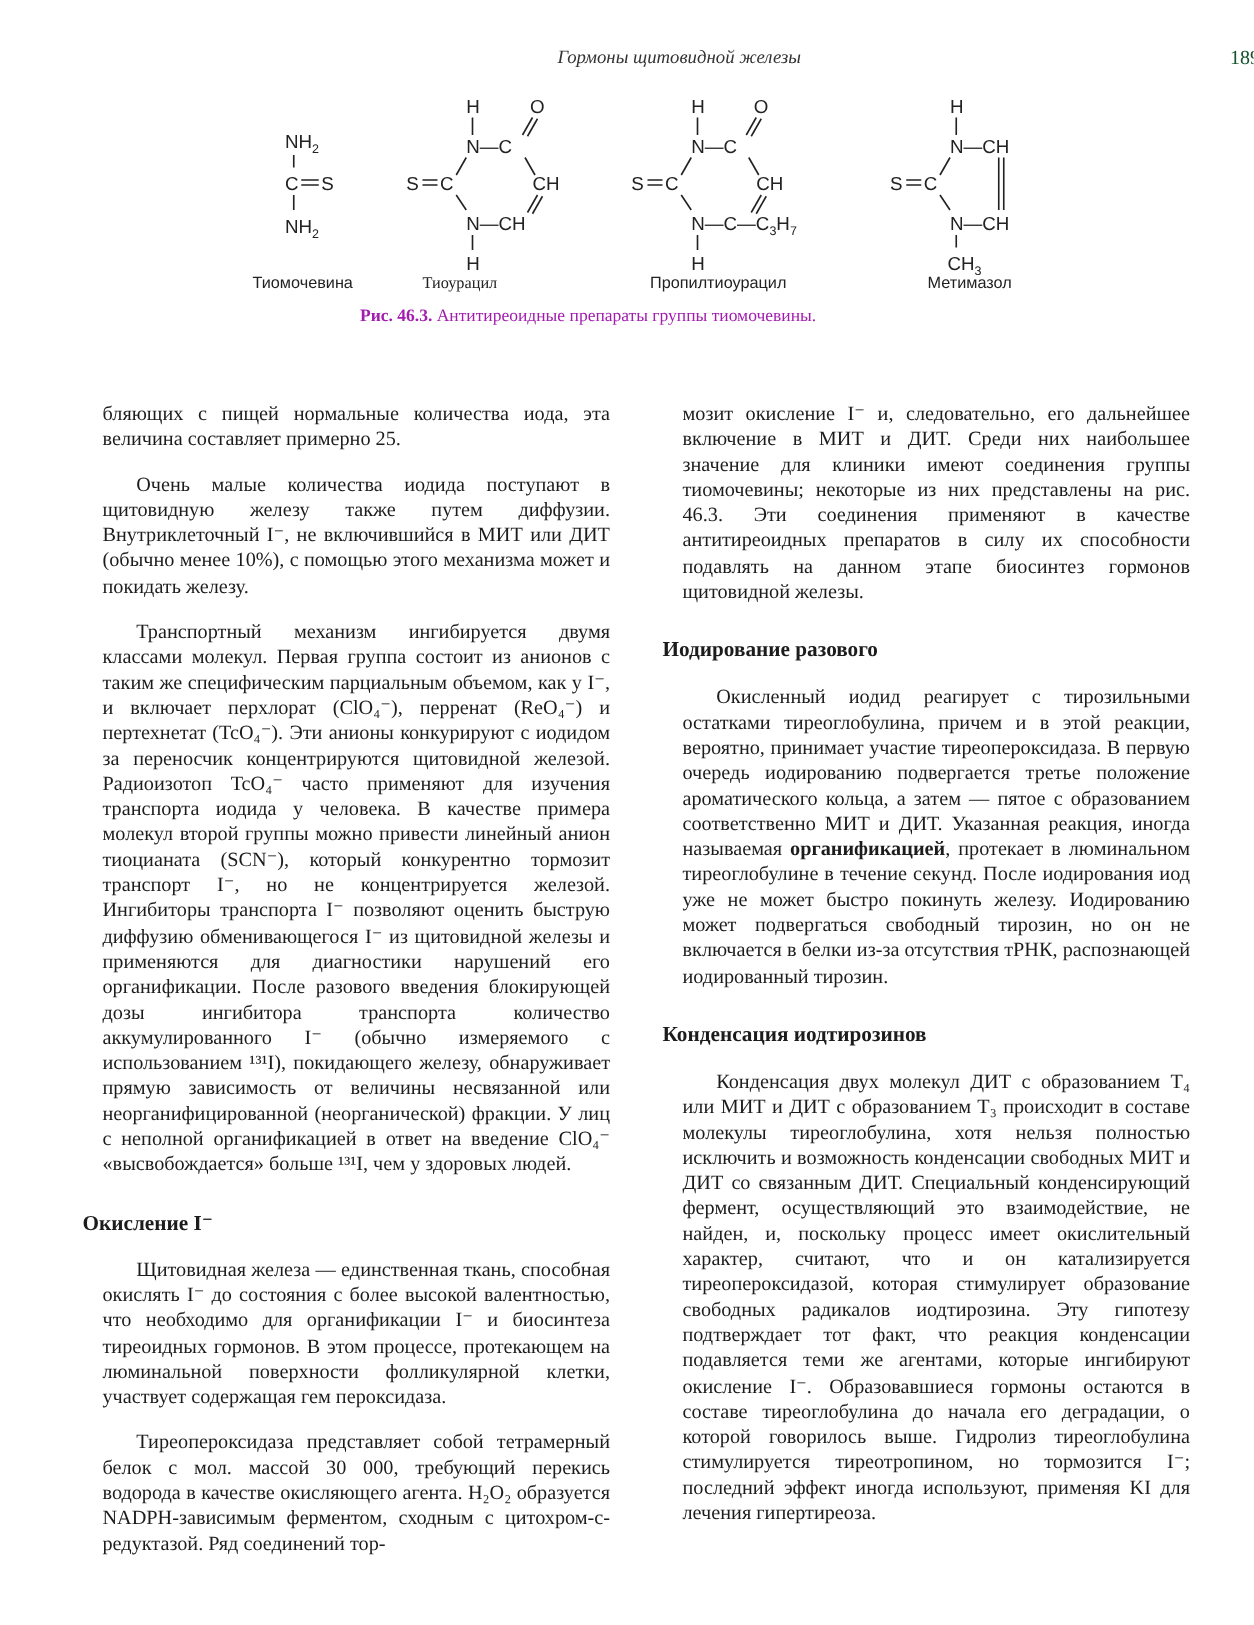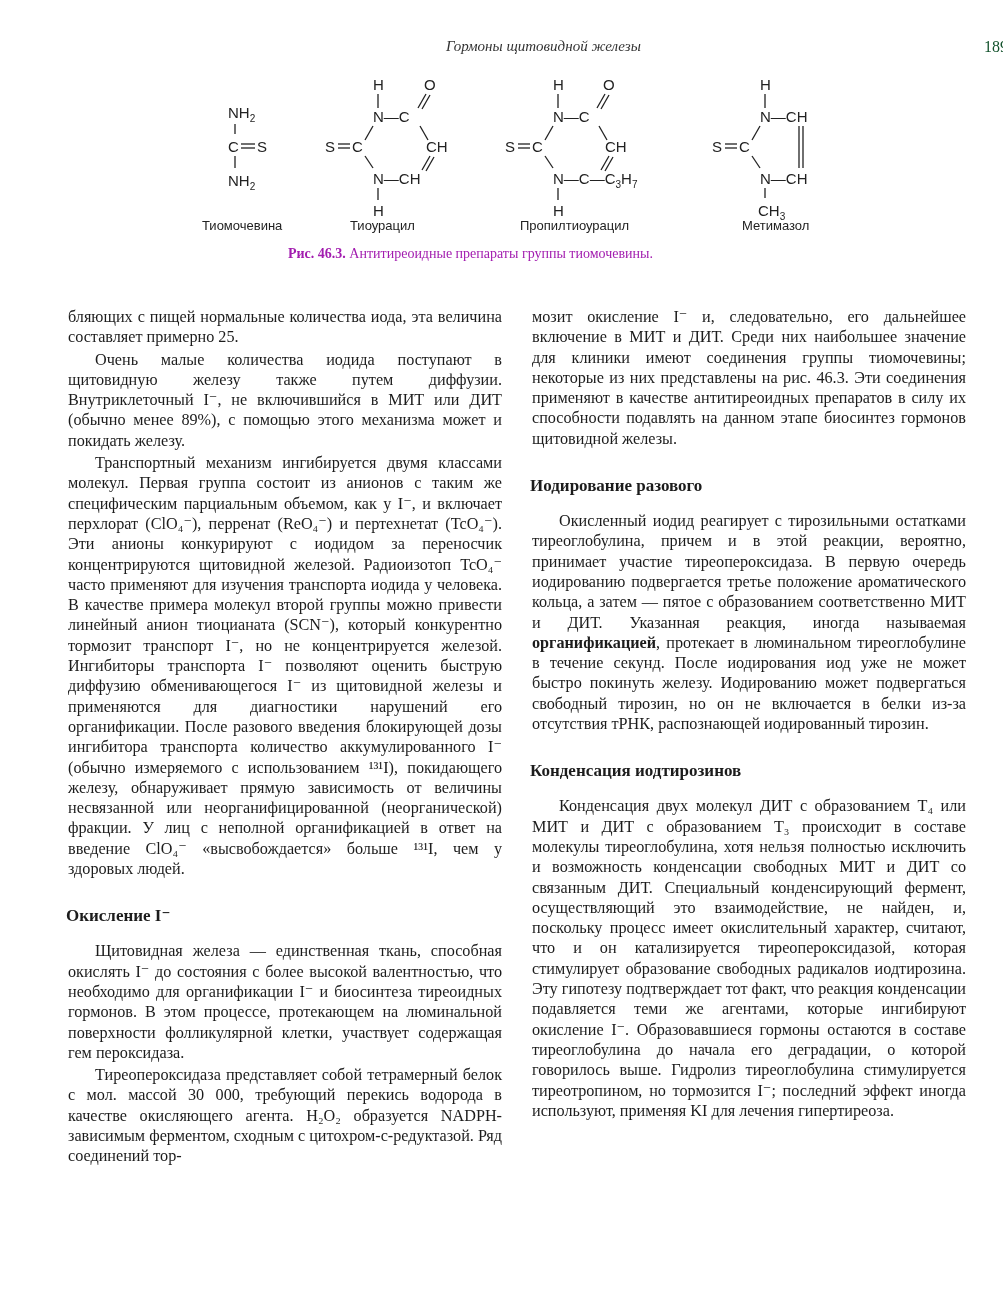--- a/index.html
+++ b/index.html
@@ -11,21 +11,21 @@
 
   .figure { position: absolute; top: 70px; left: 180px; width: 660px; height: 200px; }
   .figure svg { position: absolute; left: 0; top: 0; }
   .mol-label { position: absolute; top: 148px; font-family: "Liberation Sans", "DejaVu Sans", sans-serif; font-size: 13px; color: #222; }
   .caption { position: absolute; top: 246px; left: 290px; font-size: 14px; color: #a21caf; }
   .caption b { font-weight: bold; }
 
   .col { position: absolute; font-size: 16.2px; line-height: 20.3px; text-align: justify; }
   .col-left { left: 66px; top: 305px; width: 438px; }
   .col-right { left: 530px; top: 305px; width: 438px; }
-  .col p { margin: 2px; text-indent: 0; }
+  .col p { margin: 16px; text-indent: 0; }
   .col p.ind { text-indent: 27px; }
   .col h2 { font-size: 17px; font-weight: bold; margin: 0; line-height: 22px; }
   .bold { font-weight: bold; }
 </style>
 </head>
 <body>
 
 <div class="running-head">
   <span class="running-title">Гормоны щитовидной железы</span>
   <span class="page-number">189</span>
@@ -100,32 +100,32 @@
       <text x="559" y="82" stroke="none">C</text>
       <line x1="619" y1="56" x2="619" y2="98"></line>
         <line x1="623" y1="56" x2="623" y2="98"></line>
       <line x1="572" y1="86" x2="580" y2="98"></line>
       <text x="580" y="114" stroke="none">N—CH</text>
       <line x1="585" y1="118" x2="585" y2="128"></line>
       <text x="578" y="146" stroke="none">CH<tspan font-size="10" dy="4">3</tspan></text>
     </g>
   </svg>
   <span class="mol-label" style="left:22px;">Тиомочевина</span>
-  <span class="mol-label" style="left:170px;">Тиоурацил</span>
+  <span class="mol-label" style="left:158px;font-family:Liberation Serif, serif;">Тиоурацил</span>
   <span class="mol-label" style="left:340px;">Пропилтиоурацил</span>
   <span class="mol-label" style="left:562px;">Метимазол</span>
   <div class="caption" style="left:108px; top:176px;">
     <b>Рис. 46.3.</b>
     <span>Антитиреоидные препараты группы тиомочевины.</span>
   </div>
 </div>
 
 <div class="col col-left">
   <p>бляющих с пищей нормальные количества иода, эта величина составляет примерно 25.</p>
-  <p class="ind">Очень малые количества иодида поступают в щитовидную железу также путем диффузии. Внутриклеточный I⁻, не включившийся в МИТ или ДИТ (обычно менее 89%), с помощью этого механизма может и покидать железу.</p>
+  <p class="ind">Очень малые количества иодида поступают в щитовидную железу также путем диффузии. Внутриклеточный I⁻, не включившийся в МИТ или ДИТ (обычно менее 10%), с помощью этого механизма может и покидать железу.</p>
   <p class="ind">Транспортный механизм ингибируется двумя классами молекул. Первая группа состоит из анионов с таким же специфическим парциальным объемом, как у I⁻, и включает перхлорат (ClO₄⁻), перренат (ReO₄⁻) и пертехнетат (TcO₄⁻). Эти анионы конкурируют с иодидом за переносчик концентрируются щитовидной железой. Радиоизотоп TcO₄⁻ часто применяют для изучения транспорта иодида у человека. В качестве примера молекул второй группы можно привести линейный анион тиоцианата (SCN⁻), который конкурентно тормозит транспорт I⁻, но не концентрируется железой. Ингибиторы транспорта I⁻ позволяют оценить быструю диффузию обменивающегося I⁻ из щитовидной железы и применяются для диагностики нарушений его органификации. После разового введения блокирующей дозы ингибитора транспорта количество аккумулированного I⁻ (обычно измеряемого с использованием ¹³¹I), покидающего железу, обнаруживает прямую зависимость от величины несвязанной или неорганифицированной (неорганической) фракции. У лиц с неполной органификацией в ответ на введение ClO₄⁻ «высвобождается» больше ¹³¹I, чем у здоровых людей.</p>
   <h2 style="margin-top:26px; margin-bottom:14px;">Окисление I⁻</h2>
   <p class="ind">Щитовидная железа — единственная ткань, способная окислять I⁻ до состояния с более высокой валентностью, что необходимо для органификации I⁻ и биосинтеза тиреоидных гормонов. В этом процессе, протекающем на люминальной поверхности фолликулярной клетки, участвует содержащая гем пероксидаза.</p>
   <p class="ind">Тиреопероксидаза представляет собой тетрамерный белок с мол. массой 30 000, требующий перекись водорода в качестве окисляющего агента. H₂O₂ образуется NADPH-зависимым ферментом, сходным с цитохром-c-редуктазой. Ряд соединений тор-</p>
 </div>
 
 <div class="col col-right">
   <p>мозит окисление I⁻ и, следовательно, его дальнейшее включение в МИТ и ДИТ. Среди них наибольшее значение для клиники имеют соединения группы тиомочевины; некоторые из них представлены на рис. 46.3. Эти соединения применяют в качестве антитиреоидных препаратов в силу их способности подавлять на данном этапе биосинтез гормонов щитовидной железы.</p>
   <h2 style="margin-top:26px; margin-bottom:14px;">Иодирование разового</h2>
   <p class="ind"><span>Окисленный иодид реагирует с тирозильными остатками тиреоглобулина, причем и в этой реакции, вероятно, принимает участие тиреопероксидаза. В первую очередь иодированию подвергается третье положение ароматического кольца, а затем — пятое с образованием соответственно МИТ и ДИТ. Указанная реакция, иногда называемая </span><span class="bold">органификацией</span><span>, протекает в люминальном тиреоглобулине в течение секунд. После иодирования иод уже не может быстро покинуть железу. Иодированию может подвергаться свободный тирозин, но он не включается в белки из-за отсутствия тРНК, распознающей иодированный тирозин.</span></p>

